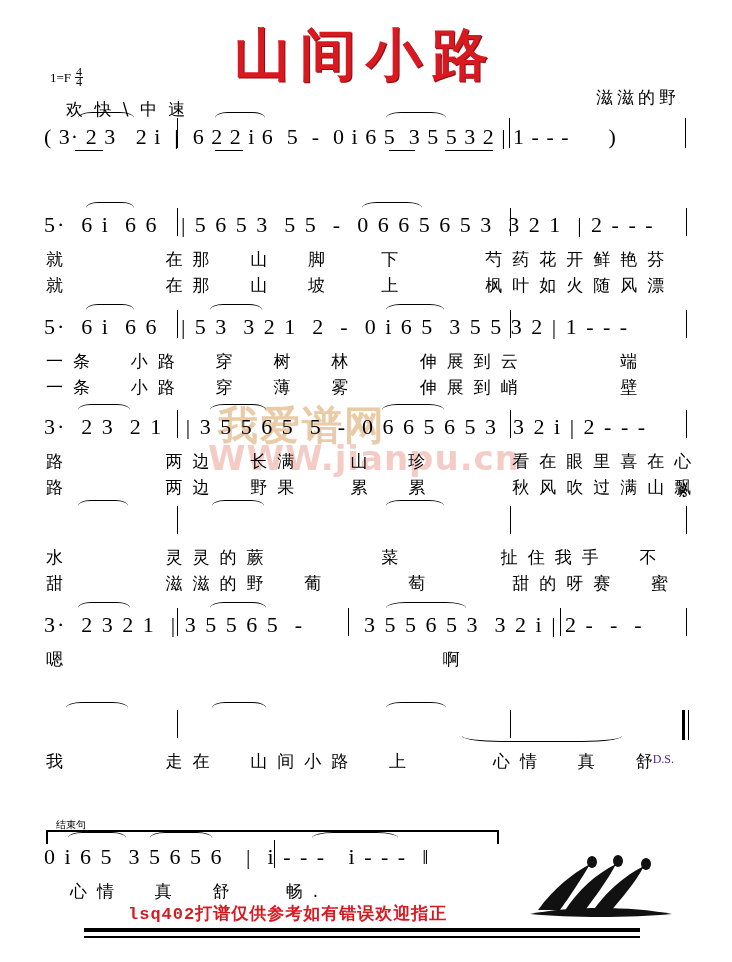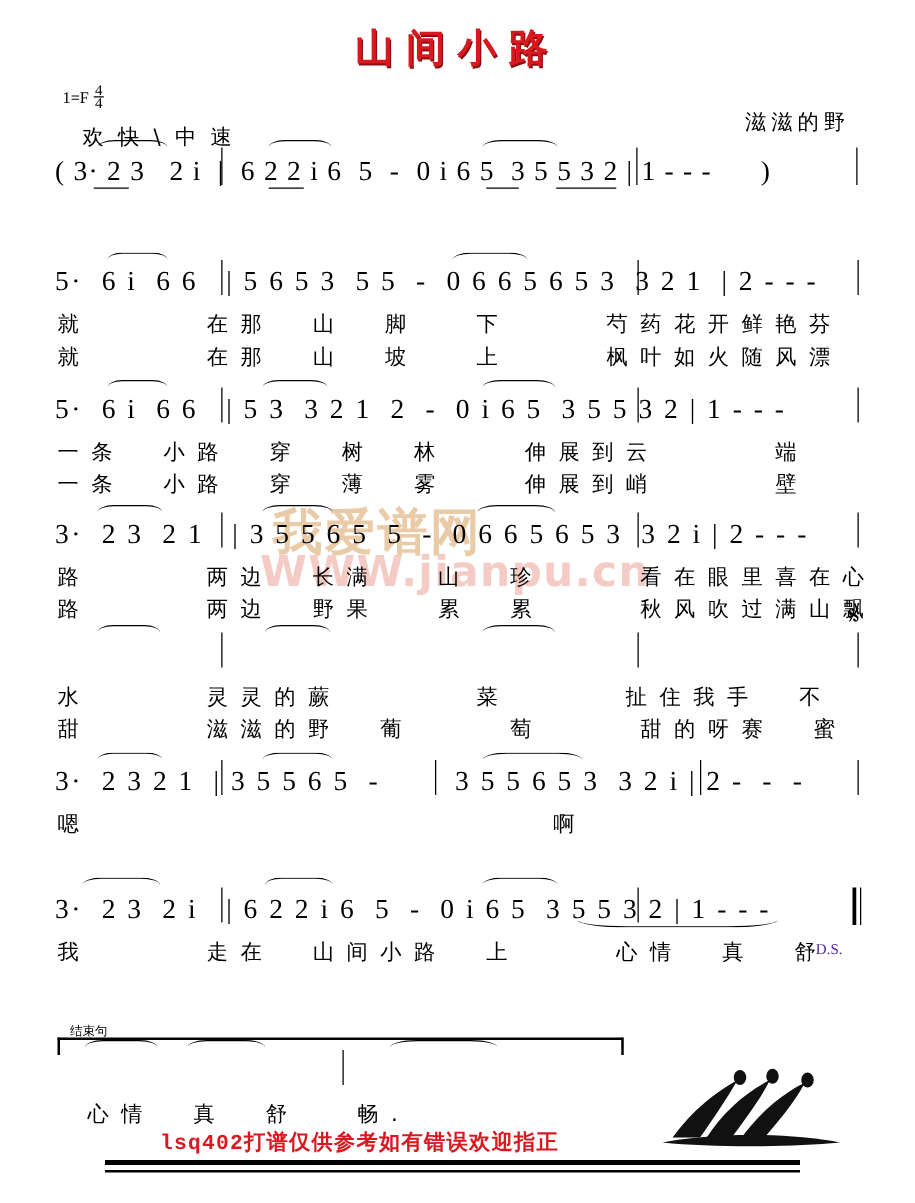--- a/index.html
+++ b/index.html
@@ -9,21 +9,21 @@
     font-family:"Liberation Serif", serif;
     position:relative;
     overflow:hidden;
   }
   .sheet{position:absolute;left:0;top:0;width:732px;height:962px;}
 
   
   .title{
     position:absolute;left:0;top:18px;width:732px;text-align:center;
     font-family:"DejaVu Sans", sans-serif;
-    font-size:31px;font-weight:bold;color:#d81920;
+    font-size:56px;font-weight:bold;color:#d81920;
     letter-spacing:10px;
     text-shadow:1px 1px 0 #8a0d12;
   }
   .key-sig{
     position:absolute;left:50px;top:68px;
     font-family:"Liberation Serif",serif;font-size:13px;color:#000;
   }
   .key-sig .frac{display:inline-block;vertical-align:-4px;margin-left:4px;text-align:center;line-height:9px;font-size:12px;}
   .key-sig .frac .num{display:block;border-bottom:1px solid #000;padding:0 1px;}
   .key-sig .frac .den{display:block;padding:0 1px;}
@@ -166,35 +166,35 @@
   <div class="bar" style="left:177px;top:608px;height:28px;"></div>
   <div class="bar" style="left:348px;top:608px;height:28px;"></div>
   <div class="bar" style="left:560px;top:608px;height:28px;"></div>
   <div class="bar" style="left:686px;top:608px;height:28px;"></div>
   <div class="lyric" style="left:46px;top:648px;letter-spacing:10px;">嗯                        啊</div>
 
   <div class="slur" style="left:66px;top:702px;width:62px;"></div>
   <div class="slur" style="left:212px;top:702px;width:54px;"></div>
   <div class="slur" style="left:386px;top:702px;width:60px;"></div>
   <div class="slur" style="left:462px;top:730px;width:160px;transform:rotate(180deg);"></div>
-  <div class="num-row" style="left:44px;top:714px;letter-spacing:2px;">3·  2 3  2 i   | 6 2 2 i 6  5  -  0 i 6 5  3 5 5 3 2 | 1 - - -</div>
   <div class="bar" style="left:177px;top:710px;height:28px;"></div>
   <div class="bar" style="left:510px;top:710px;height:28px;"></div>
   <div class="bar" style="left:682px;top:710px;height:30px;width:3px;"></div>
   <div class="bar" style="left:688px;top:710px;height:30px;"></div>
   <div class="lyric" style="left:46px;top:750px;letter-spacing:10px;">我      走在  山间小路  上     心情  真  舒      畅</div>
   <div class="ds">D.S.</div>
 
   <div class="ending-label">结束句</div>
   <div class="ending-box"></div>
   <div class="ending-tick"></div>
   <div class="ending-tick2"></div>
   <div class="slur" style="left:68px;top:832px;width:58px;"></div>
   <div class="slur" style="left:150px;top:832px;width:62px;"></div>
   <div class="slur" style="left:312px;top:832px;width:86px;"></div>
+  <div class="num-row" style="left:44px;top:844px;letter-spacing:2px;">0 i 6 5  3 5 6 5 6   |  i - - -   i - - -  ‖</div>
   <div class="bar" style="left:274px;top:840px;height:28px;"></div>
   <div class="lyric" style="left:70px;top:880px;letter-spacing:10px;">心情  真  舒   畅.</div>
 
   <svg class="fig" viewBox="0 0 180 70">
     <g fill="#111">
       <path d="M18 62 C34 40, 52 26, 70 16 C62 30, 50 48, 40 62 Z"></path>
       <path d="M44 64 C58 42, 76 26, 96 16 C88 32, 74 50, 64 64 Z"></path>
       <path d="M72 64 C86 44, 104 28, 124 18 C116 34, 100 52, 90 64 Z"></path>
       <ellipse cx="72" cy="14" rx="5" ry="6"></ellipse>
       <ellipse cx="98" cy="13" rx="5" ry="6"></ellipse>

